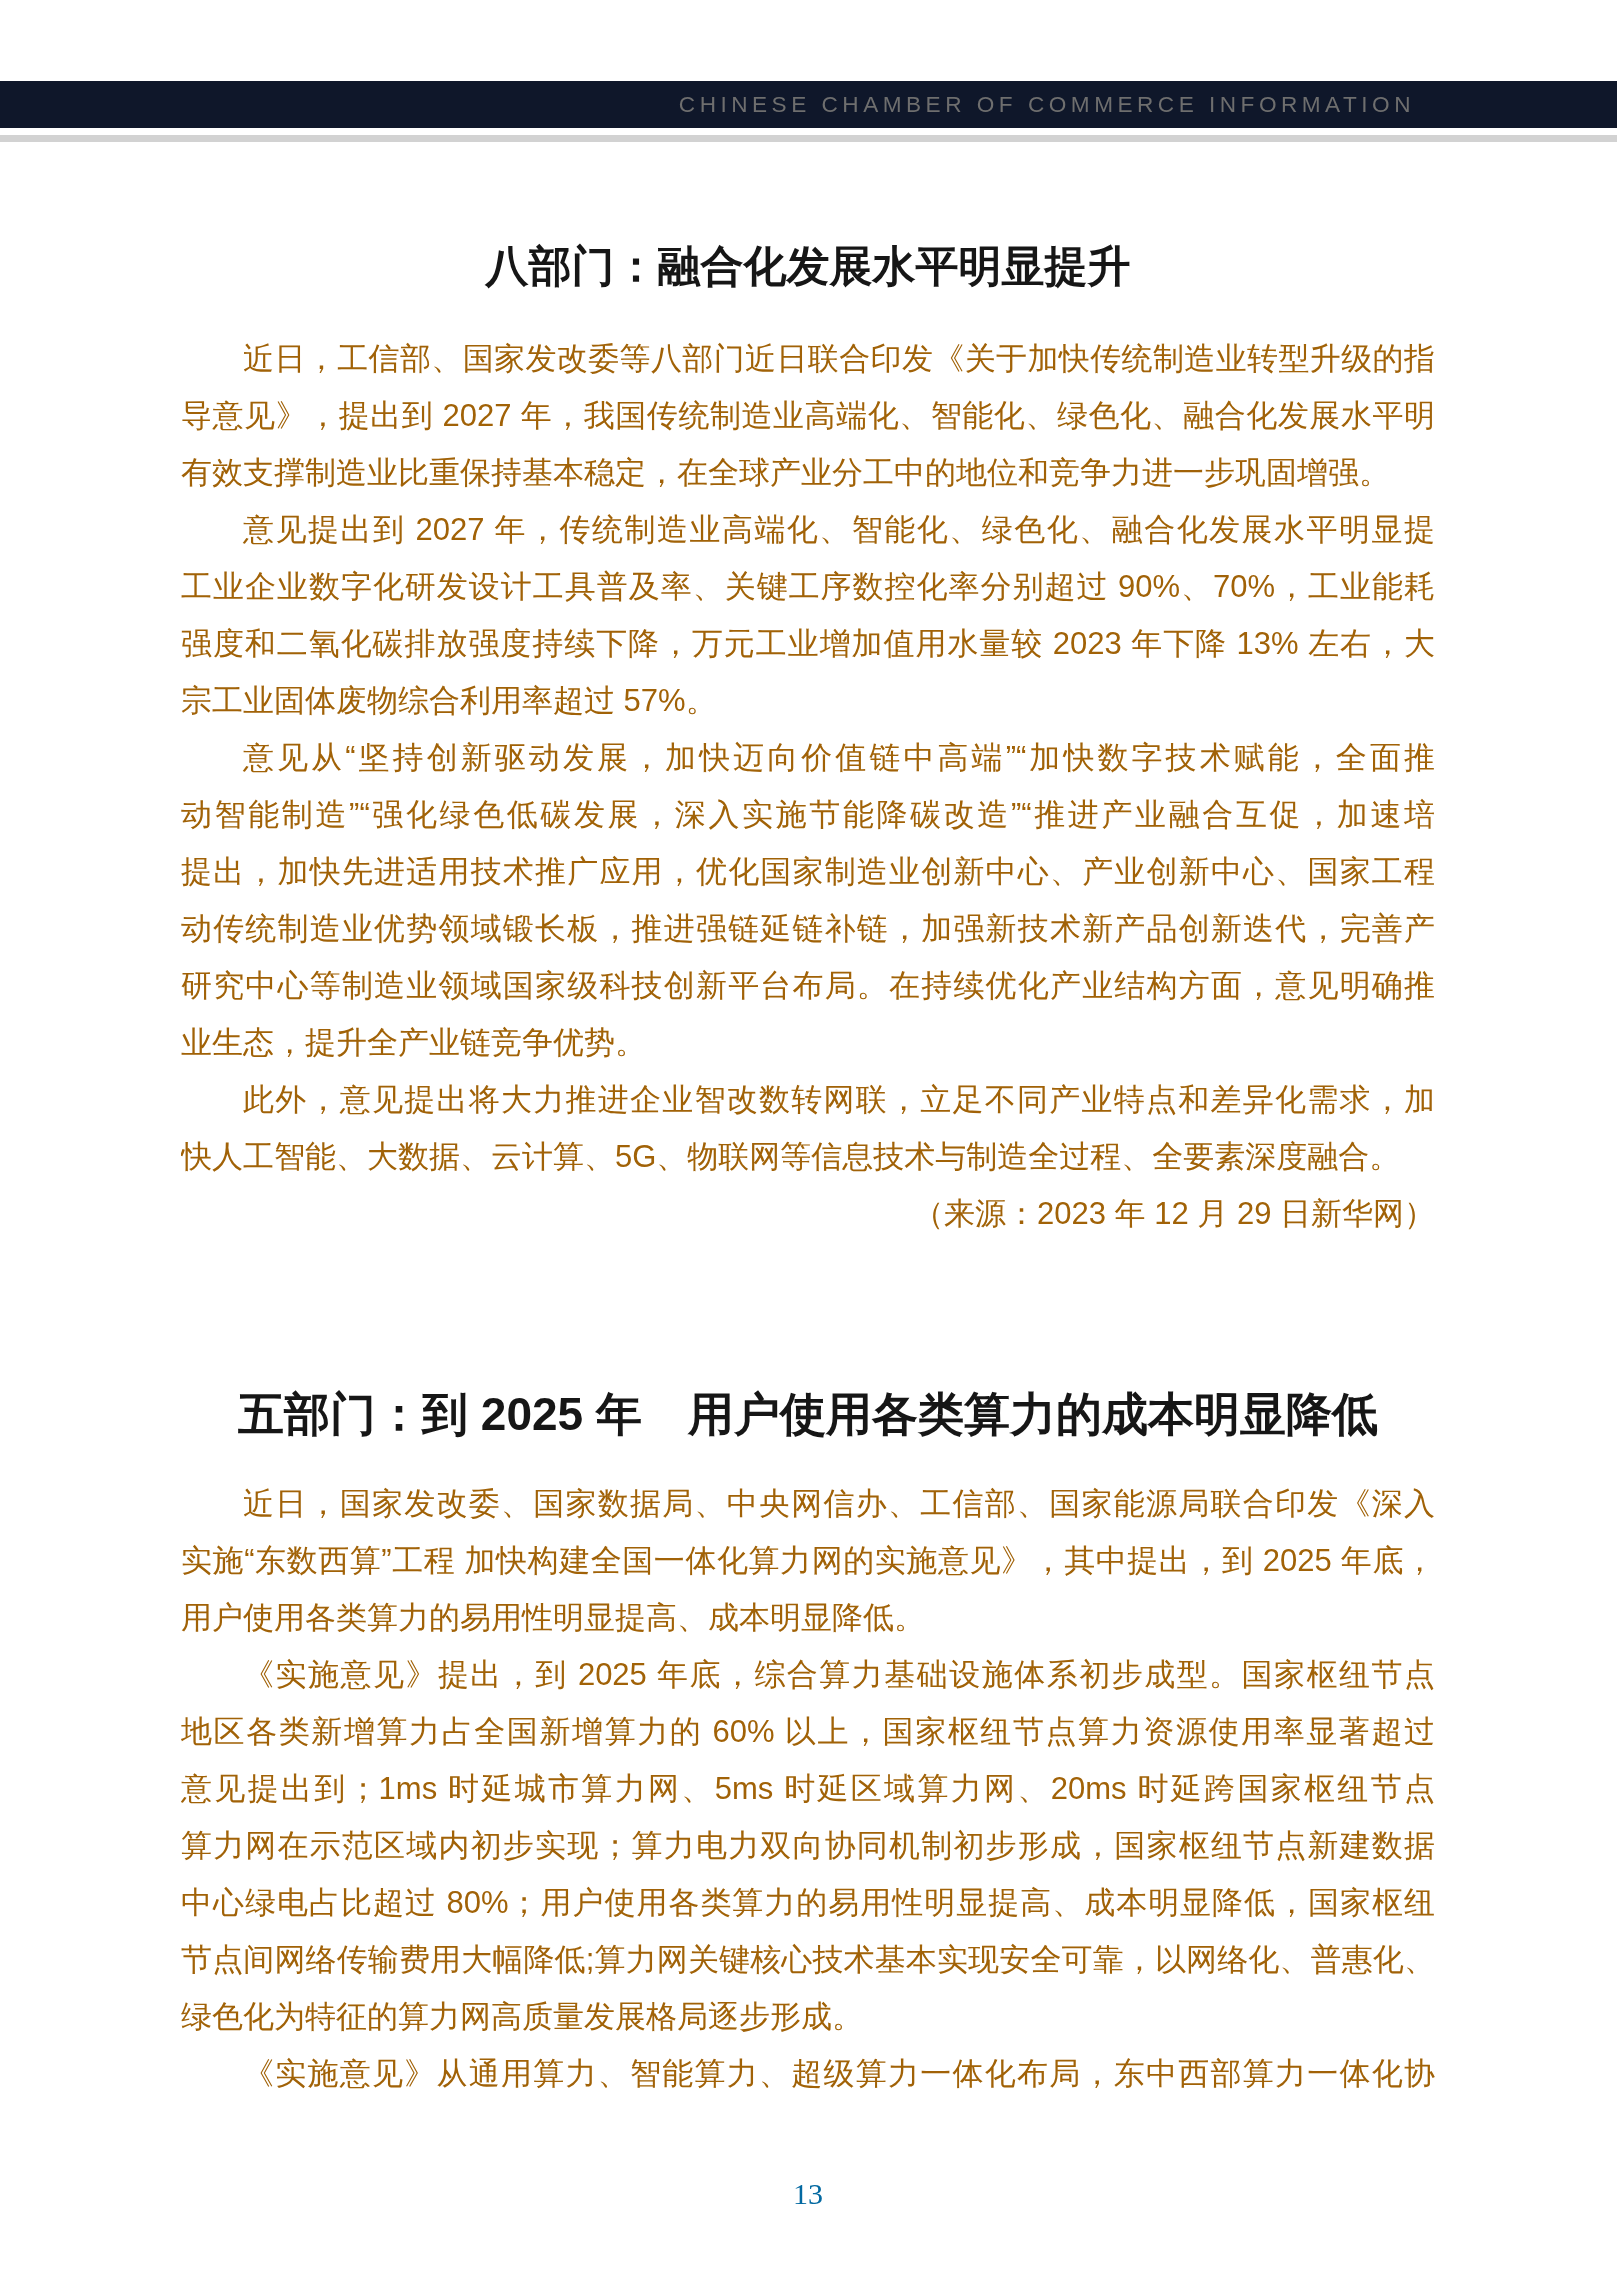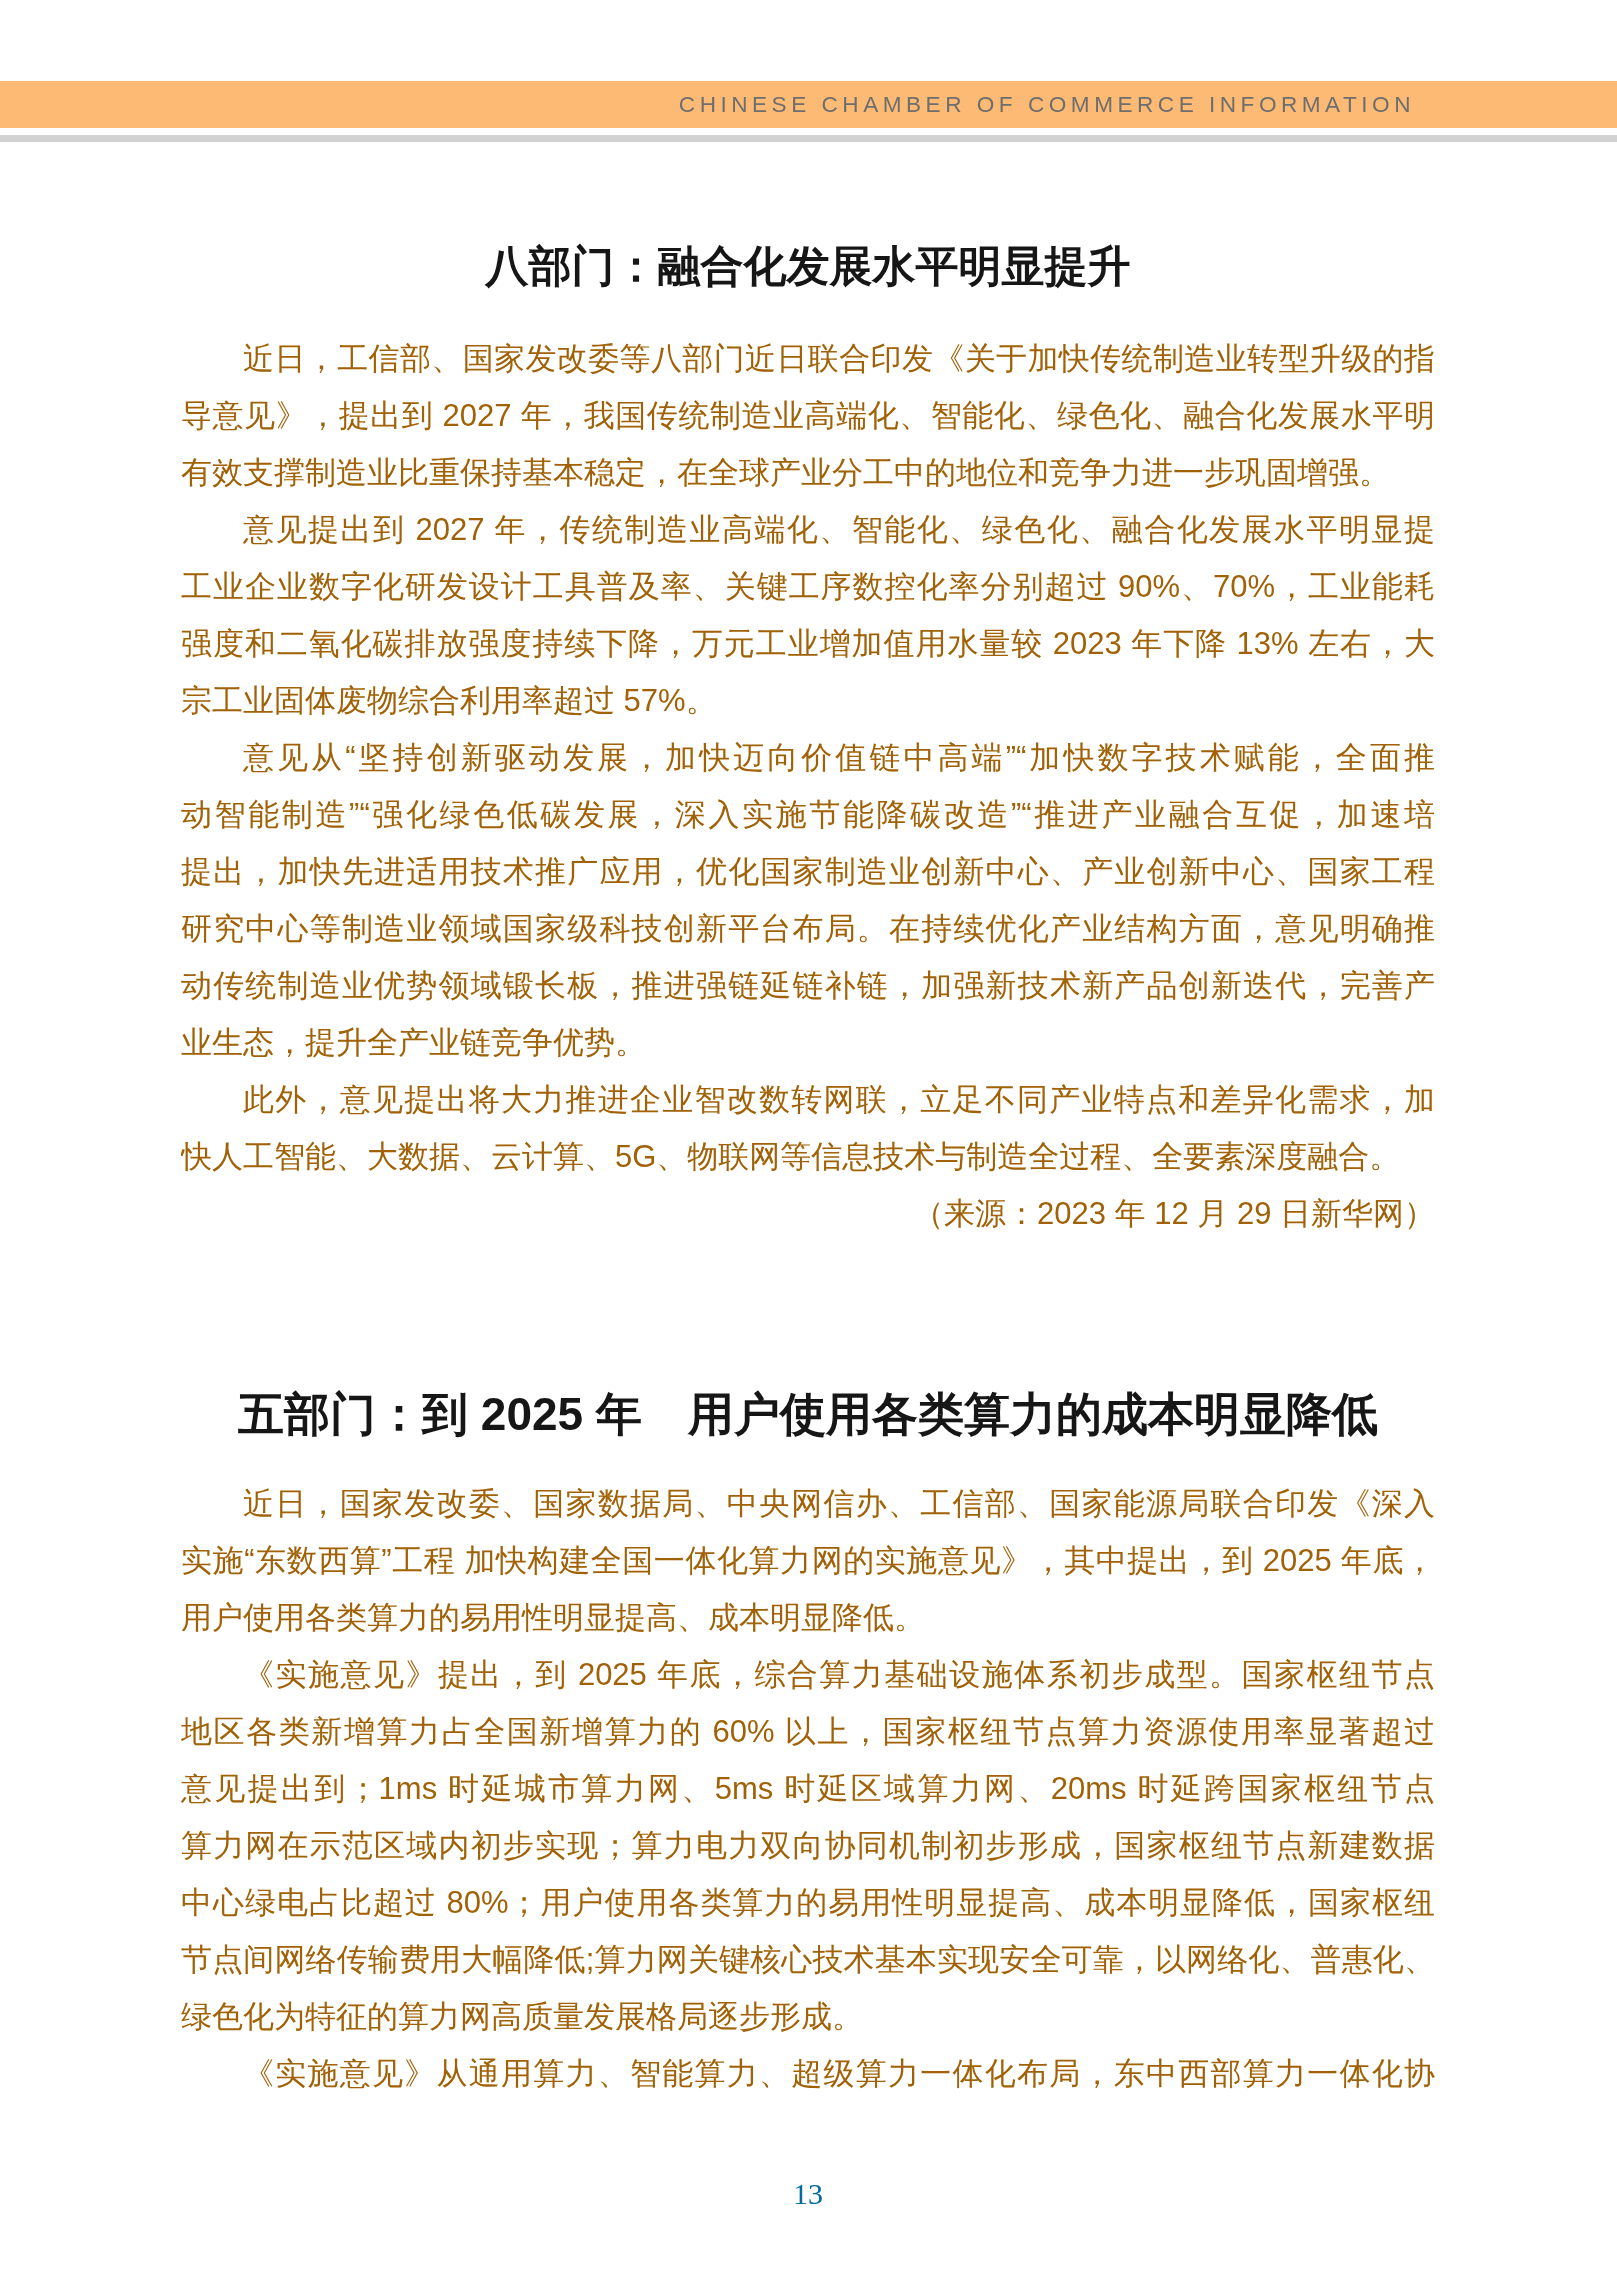--- a/index.html
+++ b/index.html
@@ -9,21 +9,21 @@
     position: relative;
     background: #ffffff;
     font-family: "Liberation Sans", sans-serif;
     color: #1f1f1f;
   }
   
   .band-main {
     position: absolute;
     left: 0; top: 81px;
     width: 1617px; height: 47px;
-    background: #fdba74;
+    background: #0f172a;
     display: flex;
     align-items: center;
     justify-content: flex-end;
     box-sizing: border-box;
     padding-right: 202px;
   }
   .band-thin {
     position: absolute;
     left: 0; top: 135px;
     width: 1617px; height: 6.8px;
@@ -95,22 +95,22 @@
     <div class="line first">近日，工信部、国家发改委等八部门近日联合印发《关于加快传统制造业转型升级的指</div>
     <div class="line">导意见》，提出到 2027 年，我国传统制造业高端化、智能化、绿色化、融合化发展水平明显提升，</div>
     <div class="line plast">有效支撑制造业比重保持基本稳定，在全球产业分工中的地位和竞争力进一步巩固增强。</div>
     <div class="line first">意见提出到 2027 年，传统制造业高端化、智能化、绿色化、融合化发展水平明显提升，</div>
     <div class="line">工业企业数字化研发设计工具普及率、关键工序数控化率分别超过 90%、70%，工业能耗</div>
     <div class="line">强度和二氧化碳排放强度持续下降，万元工业增加值用水量较 2023 年下降 13% 左右，大</div>
     <div class="line plast">宗工业固体废物综合利用率超过 57%。</div>
     <div class="line first">意见从“坚持创新驱动发展，加快迈向价值链中高端”“加快数字技术赋能，全面推</div>
     <div class="line">动智能制造”“强化绿色低碳发展，深入实施节能降碳改造”“推进产业融合互促，加速培</div>
     <div class="line">提出，加快先进适用技术推广应用，优化国家制造业创新中心、产业创新中心、国家工程</div>
+    <div class="line">动传统制造业优势领域锻长板，推进强链延链补链，加强新技术新产品创新迭代，完善产</div>
     <div class="line">研究中心等制造业领域国家级科技创新平台布局。在持续优化产业结构方面，意见明确推</div>
-    <div class="line">动传统制造业优势领域锻长板，推进强链延链补链，加强新技术新产品创新迭代，完善产</div>
     <div class="line plast">业生态，提升全产业链竞争优势。</div>
     <div class="line first">此外，意见提出将大力推进企业智改数转网联，立足不同产业特点和差异化需求，加</div>
     <div class="line plast">快人工智能、大数据、云计算、5G、物联网等信息技术与制造全过程、全要素深度融合。</div>
     <div class="line source">（来源：2023 年 12 月 29 日新华网）</div>
   </div>
 
 <div id="title-2" class="article-title">五部门：到 2025 年　用户使用各类算力的成本明显降低</div>
 <div id="body-2" class="article-body">
     <div class="line first">近日，国家发改委、国家数据局、中央网信办、工信部、国家能源局联合印发《深入</div>
     <div class="line">实施“东数西算”工程 加快构建全国一体化算力网的实施意见》，其中提出，到 2025 年底，</div>

